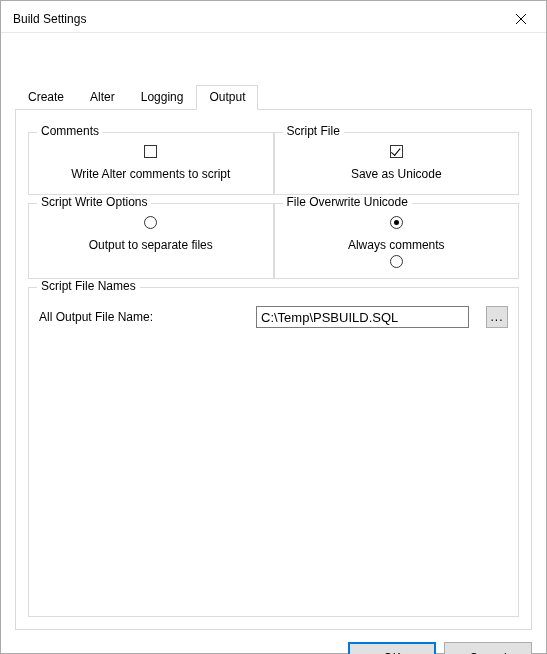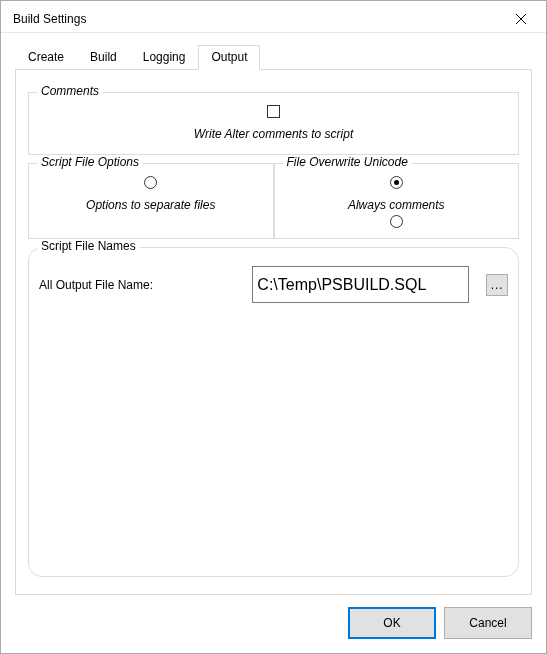--- a/index.html
+++ b/index.html
@@ -41,20 +41,21 @@
   .client {
     flex: 1;
     display: flex;
     flex-direction: column;
     padding: 12px 14px 14px 14px;
   }
   .tabstrip {
     display: flex;
     position: relative;
     z-index: 2;
+    margin-top: 40px;
   }
   .tab {
     padding: 4px 12px 4px 12px;
     border: 1px solid transparent;
     position: relative;
     cursor: default;
   }
   .tab.active {
     background: #fff;
     border: 1px solid #d9d9d9;
@@ -64,30 +65,29 @@
   }
   .tabpanel {
     border: 1px solid #d9d9d9;
     flex: 1;
     padding: 14px 12px 12px 12px;
     position: relative;
     z-index: 1;
   }
   .row2 {
     display: flex;
-    font-style: italic;
   }
   .row2 > .group { flex: 1; }
   .group {
     border: 1px solid #dcdcdc;
     position: relative;
     padding: 12px 10px 10px 10px;
     margin-top: 8px;
   }
-  .group.tall { min-height: 330px; border-radius: 14px; }
+  .group.tall { min-height: 330px; }
   .group-title {
     position: absolute;
     top: -9px;
     left: 8px;
     background: #fff;
     padding: 0 4px;
     font-size: 12px;
   }
   .check, .radio {
     display: flex;
@@ -125,25 +125,25 @@
   }
   .filenames-row {
     display: flex;
     align-items: center;
     gap: 17px;
     margin-top: 6px;
   }
   .filenames-label { width: 200px; }
   .text-input {
     flex: 1;
-    height: 37px;
+    height: 22px;
     border: 1px solid #7a7a7a;
     padding: 1px 4px;
     font-family: inherit;
-    font-size: 16px;
+    font-size: 13px;
     background: #fff;
   }
   .browse-btn {
     width: 22px; height: 22px;
     border: 1px solid #adadad;
     background: #e1e1e1;
     display: flex; align-items: center; justify-content: center;
     font-size: 12px;
     letter-spacing: 1px;
     cursor: default;
@@ -181,44 +181,51 @@
       <svg viewBox="0 0 10 10">
         <line x1="0" y1="0" x2="10" y2="10" stroke="#000" stroke-width="1"></line>
         <line x1="10" y1="0" x2="0" y2="10" stroke="#000" stroke-width="1"></line>
       </svg>
     </div>
   </div>
 
   <div class="client">
     <div class="tabstrip">
       <div class="tab">Create</div>
-      <div class="tab">Build</div>
+      <div class="tab">Alter</div>
       <div class="tab">Logging</div>
       <div class="tab active">Output</div>
     </div>
 
     <div class="tabpanel">
 
       <div class="row2">
         <div class="group">
           <div class="group-title">Comments</div>
           <div class="check">
             <span class="checkbox-box"></span>
             <span>Write Alter comments to script</span>
           </div>
         </div>
 
+        <div class="group">
+          <div class="group-title">Script File</div>
+          <div class="check">
+            <span class="checkbox-box checked"></span>
+            <span>Save as Unicode</span>
+          </div>
+        </div>
       </div>
 
       <div class="row2">
         <div class="group">
-          <div class="group-title">Script File Options</div>
+          <div class="group-title">Script Write Options</div>
           <div class="radio">
             <span class="radio-dot"></span>
-            <span>Options to separate files</span>
+            <span>Output to separate files</span>
           </div>
         </div>
 
         <div class="group">
           <div class="group-title">File Overwrite Unicode</div>
           <div class="radio">
             <span class="radio-dot checked"></span>
             <span>Always comments</span>
           </div>
           <div class="radio">

